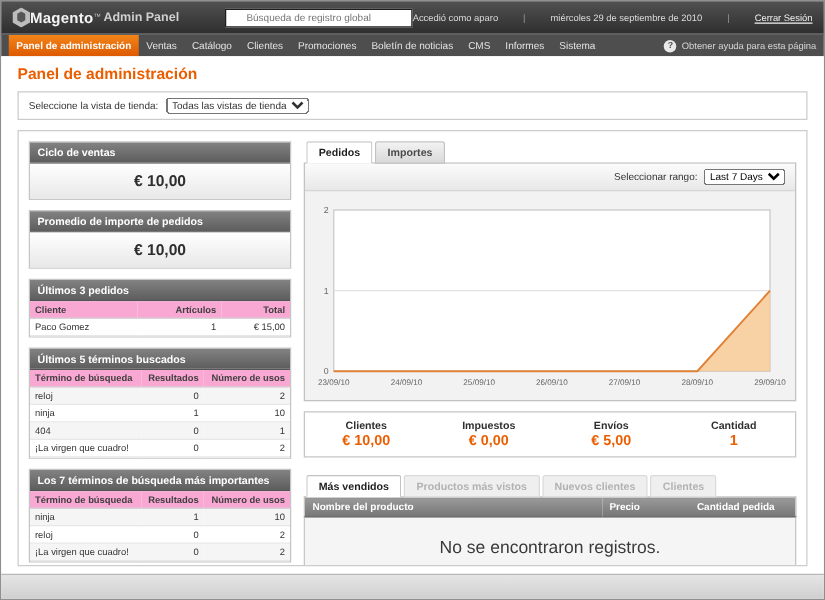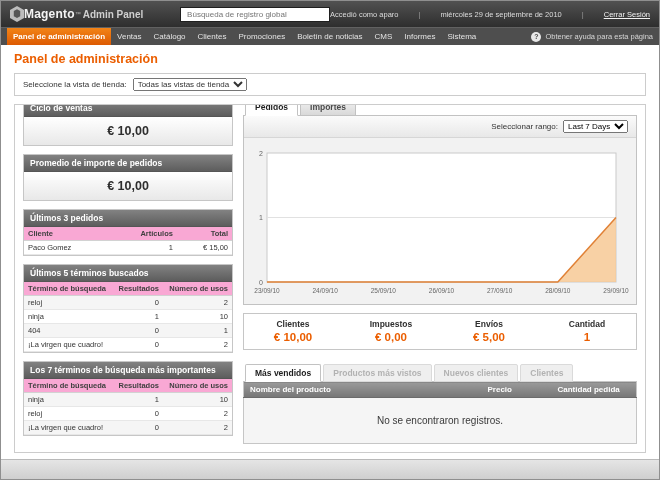--- a/index.html
+++ b/index.html
@@ -8,21 +8,21 @@
   .page { width:660px; height:480px; display:flex; flex-direction:column;
     border:1px solid #8f8f8f; background:#fff; }
 
   
   .topbar { flex:0 0 26px; background:linear-gradient(#515151,#2e2e2e);
     display:flex; align-items:center; padding:0 9px; }
   .logo { display:flex; align-items:center; gap:0; flex:1 1 0; min-width:0; }
   .logo-text { color:#f4f4f4; font-size:12px; font-weight:bold; letter-spacing:.2px; }
   .logo-tm { color:#bdbdbd; font-size:6px; vertical-align:top; }
   .logo-sub { color:#cfcfcf; font-size:10px; font-weight:bold; margin-left:2px; }
-  .search-input { width:150px; height:15px; font-size:8px; padding:1px 6px;
+  .search-input { width:150px; height:15px; font-size:8px; padding:1px 16px;
     border:1px solid #1f1f1f; background:#fff; color:#444; }
   .session { flex:1.25 1 0; display:flex; justify-content:flex-end; align-items:center;
     gap:20px; color:#dcdcdc; font-size:7.5px; white-space:nowrap; }
   .session .sep { color:#9a9a9a; }
   .logout { color:#f2f2f2; text-decoration:underline; cursor:pointer; }
 
   
   .navbar { flex:0 0 18px; background:#4e4e4e; border-top:1px solid #616161;
     display:flex; align-items:stretch; padding:0 6px; }
   .nav-items { display:flex; list-style:none; align-items:stretch; }
@@ -37,21 +37,21 @@
 
   
   .content { flex:1 1 auto; background:#fff; padding:7px 13px 6px; display:flex;
     flex-direction:column; overflow:hidden; }
   .page-title { color:#eb5e00; font-size:12.5px; font-weight:bold; margin-bottom:7px; }
   .switcher-box { border:1px solid #ccc; background:#fff; padding:4px 8px;
     display:flex; align-items:center; gap:6px; font-size:8px; color:#333; }
   .switcher-box select { font-size:8px; color:#333; }
 
   .dash-box { margin-top:8px; border:1px solid #ccc; padding:8px; flex:1 1 auto;
-    display:flex; gap:10px; align-items:flex-end; background:#fff; overflow:hidden; }
+    display:flex; gap:10px; align-items:flex-start; background:#fff; overflow:hidden; }
   .left-col { flex:0 0 210px; }
   .right-col { flex:1 1 auto; min-width:0; }
 
   
   .box { border:1px solid #c6c6c6; margin-bottom:8px; }
   .box-head { background:linear-gradient(#828282,#5d5d5d); color:#fff; font-size:8.5px;
     font-weight:bold; padding:3px 6px; border-bottom:1px solid #555; white-space:nowrap;
     overflow:hidden; }
   .box-value { background:linear-gradient(#ffffff,#e8e8e8); text-align:center;
     font-size:12.5px; font-weight:bold; color:#2e2e2e; padding:7px 0; }
@@ -84,21 +84,21 @@
   .stat { flex:1 1 0; text-align:center; padding:5px 0 6px; }
   .stat-label { font-size:8.5px; font-weight:bold; color:#2f2f2f; }
   .stat-value { font-size:11.5px; font-weight:bold; color:#eb5e00; margin-top:2px; }
 
   .grid-tabs { margin-top:14px; }
   table.products { width:100%; border-collapse:collapse; border:1px solid #c6c6c6; }
   table.products th { background:linear-gradient(#9a9a9a,#767676); color:#fff;
     font-size:8px; font-weight:bold; text-align:left; padding:3px 6px;
     border-bottom:1px solid #6b6b6b; white-space:nowrap; }
   table.products .empty-cell { background:#f5f5f5; height:46px; text-align:center;
-    font-size:10px; color:#3a3a3a; }
+    font-size:14px; color:#3a3a3a; }
 
   .footer { flex:0 0 20px; background:linear-gradient(#e5e5e5,#cfcfcf);
     border-top:1px solid #b9b9b9; }
 </style>
 </head>
 <body>
 
 <div class="page">
 
   <div class="topbar">

